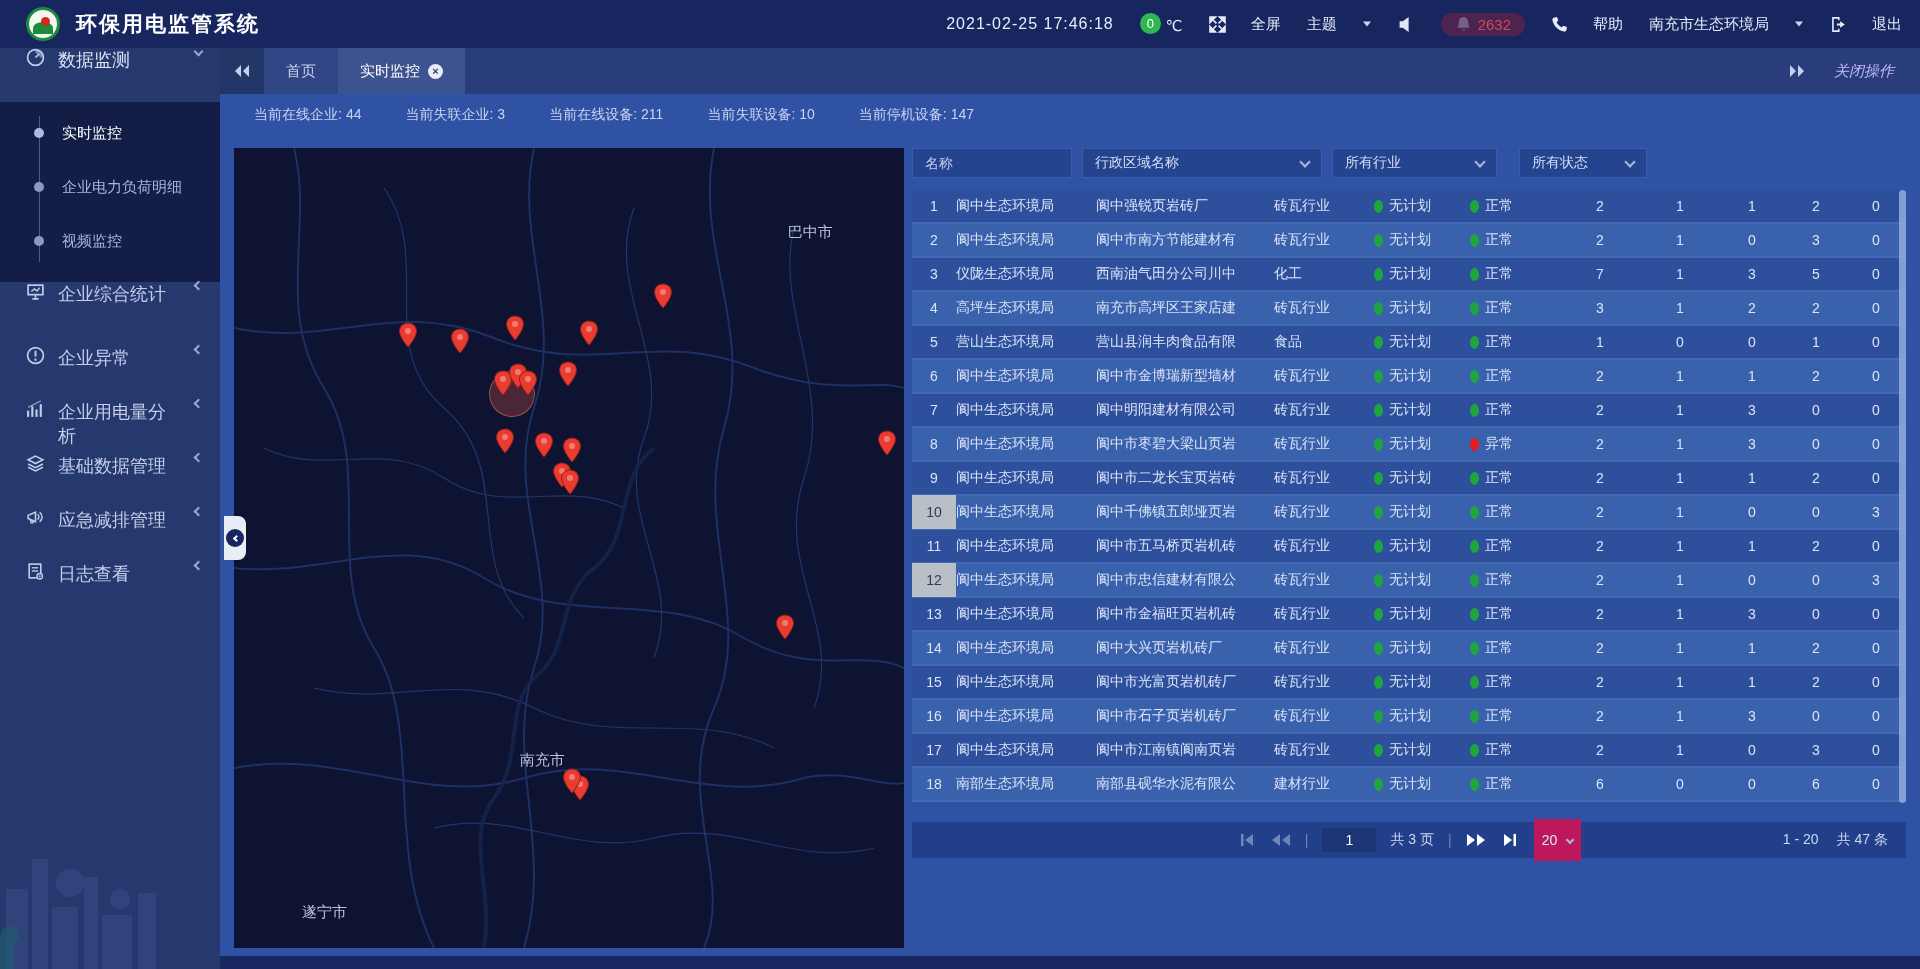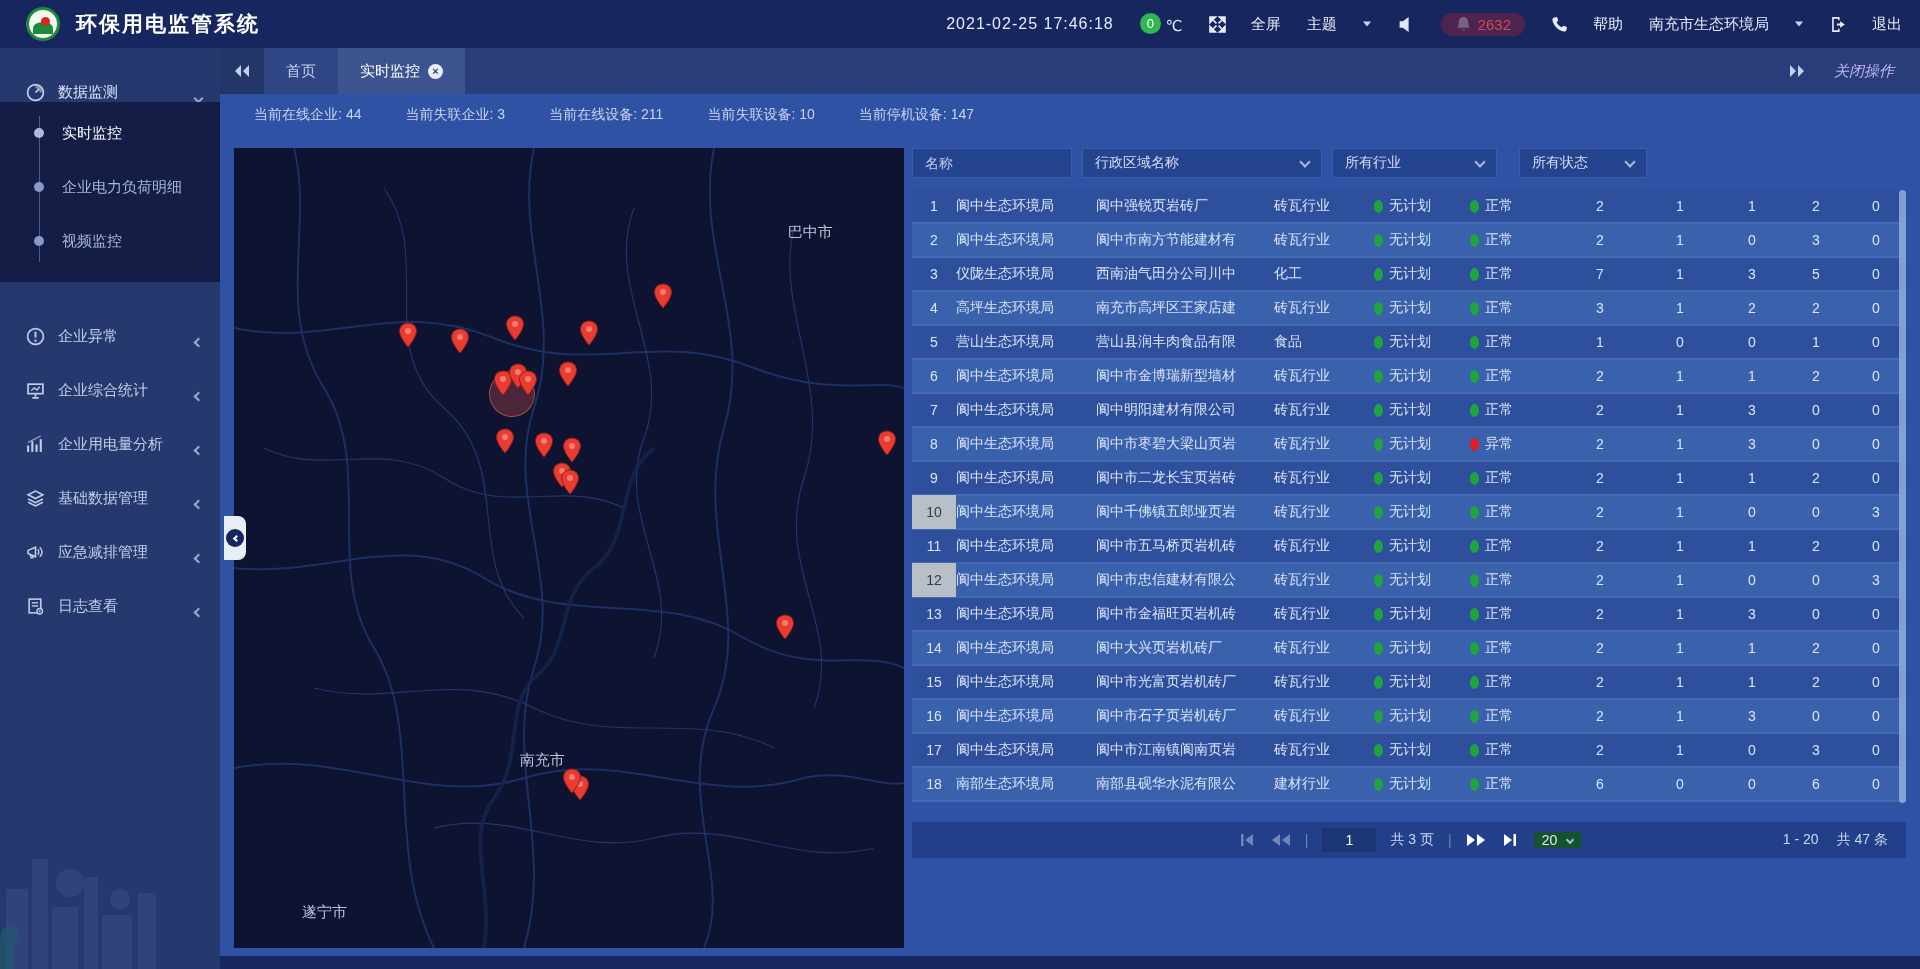--- a/index.html
+++ b/index.html
@@ -30,22 +30,22 @@
   .notif { display:flex; align-items:center; gap:6px; background:rgba(122,32,70,.55);
     border-radius:12px; padding:3px 14px; color:#cf4b54; font-size:15px; }
   .notif .hicon { opacity:.35; }
 
   
   .main { display:flex; height:921px; }
   .sidebar { width:220px; background:#26396f; position:relative; flex:0 0 auto; }
   .work { flex:1; display:flex; flex-direction:column; background:#18275f;border-radius:27px; }
 
   
-  .menu-item { height:54px; display:flex; align-items:flex-end; gap:13px;
-    padding:0 18px 0 26px; color:#c3cde9; font-size:15px; cursor:pointer; }
+  .menu-item { height:54px; display:flex; align-items:flex-start; gap:13px;
+    padding:0 18px 0 26px; color:#c3cde9; font-size:18px; cursor:pointer; }
   .menu-item .micon { width:19px; height:19px; flex:0 0 auto; }
   .menu-item .chev { margin-left:auto; }
   .chev-left { width:7px; height:7px; border-left:2px solid #9aa8cf;
     border-bottom:2px solid #9aa8cf; transform:rotate(45deg); display:inline-block; }
   .chev-downs { width:7px; height:7px; border-left:2px solid #9aa8cf;
     border-bottom:2px solid #9aa8cf; transform:rotate(-45deg); display:inline-block; }
   .submenu { background:#131d45; position:relative; padding:4px 0 14px; }
   .submenu .line { position:absolute; left:39px; top:14px; bottom:20px; width:1px; background:#4c5c92; }
   .sub-item { height:54px; display:flex; align-items:center; padding-left:62px;
     color:#aab6da; font-size:15px; position:relative; cursor:pointer; }
@@ -134,21 +134,21 @@
 
   .pager { height:36px; background:#22408a; display:flex; align-items:center;
     color:#cdd8f0; font-size:14px; padding:0 18px; position:relative; }
   .pager-center { position:absolute; left:0; right:0; display:flex; align-items:center;
     justify-content:center; gap:14px; }
   .pg-ic { width:20px; height:14px; display:inline-block; cursor:pointer; }
   .pg-ic.dim svg { opacity:.45; }
   .pg-divider { color:#6f84b8; }
   .page-box { width:54px; height:24px; background:#1c3575; color:#fff; text-align:center;
     line-height:24px; cursor:text; }
-  .size-box { height:16px; background:#14532d; color:#dfe7fa; display:flex; align-items:center;
+  .size-box { height:42px; background:#be185d; color:#dfe7fa; display:flex; align-items:center;
     gap:8px; padding:0 8px; cursor:pointer; }
   .size-box .f-chev { margin:0 0 0 2px; width:6px; height:6px; }
   .pager-right { margin-left:auto; display:flex; gap:18px; z-index:1; }
 </style>
 </head>
 <body>
 
 <header class="app-header">
   <div class="logo">
     <span class="mt"></span>
@@ -228,36 +228,36 @@
       </div>
       <div class="sub-item">
         <span class="dot"></span>
         <span>企业电力负荷明细</span>
       </div>
       <div class="sub-item">
         <span class="dot"></span>
         <span>视频监控</span>
       </div>
     </div>
+    <div class="menu-item">
+      <svg class="micon" viewBox="0 0 18 18">
+        <rect x="2" y="3" width="14" height="9" fill="none" stroke="#c3cde9" stroke-width="1.6"></rect>
+        <path d="M9 12 L9 15 M6 16 L12 16" stroke="#c3cde9" stroke-width="1.6"></path>
+        <path d="M5 9 L8 6.5 L10.5 8.5 L13 5.5" stroke="#c3cde9" stroke-width="1.3" fill="none"></path>
+      </svg>
+      <span>企业综合统计</span>
+      <span class="chev chev-left"></span>
+    </div>
     <div class="menu-item" style="margin-top:10px;">
       <svg class="micon" viewBox="0 0 18 18">
         <circle cx="9" cy="9" r="7.5" fill="none" stroke="#c3cde9" stroke-width="1.6"></circle>
         <line x1="9" y1="4.5" x2="9" y2="10" stroke="#c3cde9" stroke-width="1.8"></line>
         <circle cx="9" cy="13" r="1.1" fill="#c3cde9"></circle>
       </svg>
       <span>企业异常</span>
-      <span class="chev chev-left"></span>
-    </div>
-    <div class="menu-item">
-      <svg class="micon" viewBox="0 0 18 18">
-        <rect x="2" y="3" width="14" height="9" fill="none" stroke="#c3cde9" stroke-width="1.6"></rect>
-        <path d="M9 12 L9 15 M6 16 L12 16" stroke="#c3cde9" stroke-width="1.6"></path>
-        <path d="M5 9 L8 6.5 L10.5 8.5 L13 5.5" stroke="#c3cde9" stroke-width="1.3" fill="none"></path>
-      </svg>
-      <span>企业综合统计</span>
       <span class="chev chev-left"></span>
     </div>
     <div class="menu-item">
       <svg class="micon" viewBox="0 0 18 18">
         <path d="M2 16 L2 10" stroke="#c3cde9" stroke-width="2"></path>
         <path d="M6 16 L6 6" stroke="#c3cde9" stroke-width="2"></path>
         <path d="M10 16 L10 9" stroke="#c3cde9" stroke-width="2"></path>
         <path d="M14 16 L14 4" stroke="#c3cde9" stroke-width="2"></path>
         <path d="M2 7 L14 1" stroke="#c3cde9" stroke-width="1.2" opacity=".7"></path>
       </svg>

